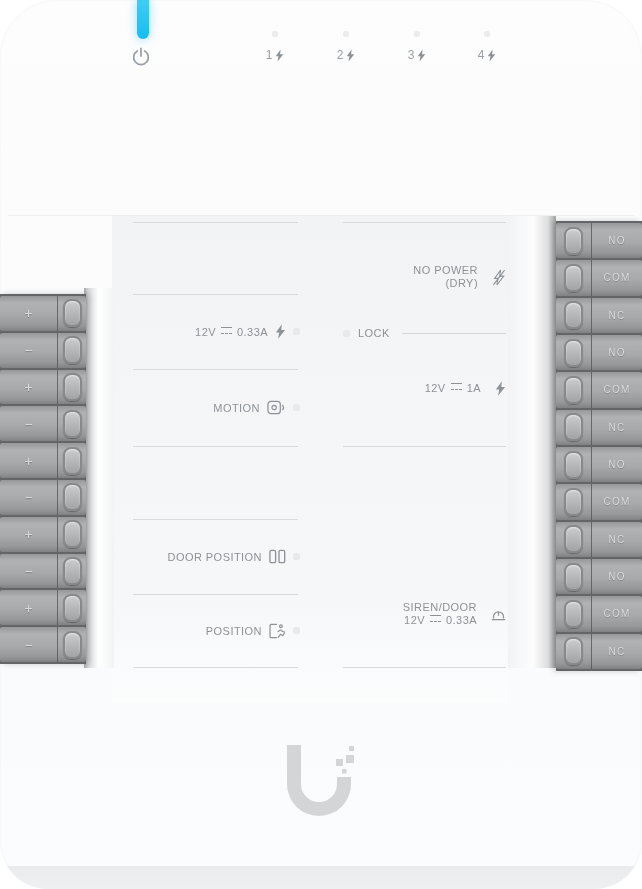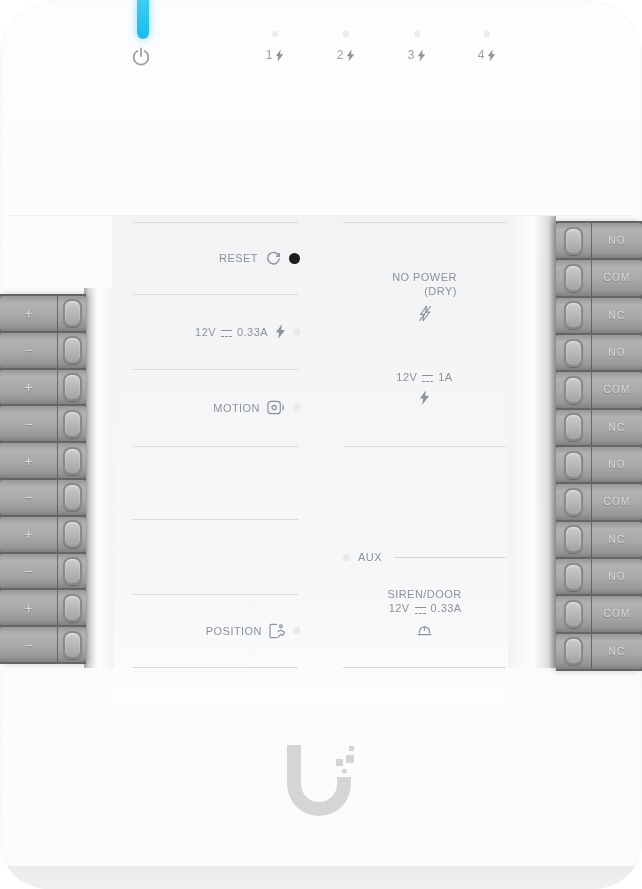--- a/index.html
+++ b/index.html
@@ -23,26 +23,26 @@
   .groove-left{position:absolute;left:84px;top:288px;width:30px;height:380px;
          background:linear-gradient(90deg,#a8a9aa 0%,#d6d7d8 14%,#ffffff 48%,#f2f3f4 100%);}
   .groove-right{position:absolute;left:508px;top:216px;width:48px;height:452px;
          background:linear-gradient(90deg,#f2f3f4 0%,#fdfdfe 52%,#dcdddd 84%,#a4a5a6 100%);}
   .hline{position:absolute;height:1px;background:#d9dadc;}
   
   .lrow{position:absolute;left:133px;width:167px;display:flex;align-items:center;justify-content:flex-end;gap:7px;
         color:#8d9297;font-size:11px;letter-spacing:.45px;}
   .rrow{position:absolute;left:343px;width:163px;display:flex;align-items:center;color:#8d9297;
         font-size:11px;letter-spacing:.45px;}
-  .rrow.end{justify-content:flex-end;gap:7px;flex-direction:column;}
+  .rrow.end{justify-content:flex-end;gap:14px;}
   .txt2{text-align:right;line-height:13.5px;}
   .flexline{flex:1;height:1px;background:#d6d7d9;margin-left:12px;}
   .dot{width:7px;height:7px;border-radius:50%;background:#e9eaeb;box-shadow:inset 0 0 1px #dddedf;flex:0 0 auto;}
   .reset-dot{width:11px;height:11px;border-radius:50%;background:#1c1d1f;flex:0 0 auto;}
-  .powerlbl{display:inline-flex;align-items:flex-end;gap:4px;}
+  .powerlbl{display:inline-flex;align-items:flex-start;gap:4px;}
   .dc{display:inline-block;width:13px;height:9px;position:relative;}
   .dc::before{content:"";position:absolute;left:1px;right:1px;top:1px;border-top:1.6px solid #8d9297;}
   .dc::after{content:"";position:absolute;left:1px;right:1px;bottom:1px;border-bottom:1.6px dashed #8d9297;}
   .icon{color:#8d9297;flex:0 0 auto;}
   
   .tblock{position:absolute;display:flex;flex-direction:column;gap:2px;background:#646566;padding:2px 0;}
   .tleft{left:0;top:294px;width:86px;height:366px;box-shadow:3px 0 6px rgba(0,0,0,.2);}
   .tright{left:556px;top:221px;width:86px;height:446px;box-shadow:-3px 0 6px rgba(0,0,0,.2);}
   .term{flex:1;display:flex;align-items:center;border-radius:2px;
         background:linear-gradient(180deg,#97989a 0%,#b1b2b3 20%,#a8a9aa 55%,#96979 85%,#808182 100%);
@@ -111,45 +111,45 @@
   <div class="hline" style="left:133px;top:294px;width:165px"></div>
   <div class="hline" style="left:133px;top:369px;width:165px"></div>
   <div class="hline" style="left:133px;top:446px;width:165px"></div>
   <div class="hline" style="left:133px;top:519px;width:165px"></div>
   <div class="hline" style="left:133px;top:594px;width:165px"></div>
   <div class="hline" style="left:133px;top:667px;width:165px"></div>
   <div class="hline" style="left:343px;top:222px;width:163px"></div>
   <div class="hline" style="left:343px;top:446px;width:163px"></div>
   <div class="hline" style="left:343px;top:667px;width:163px"></div>
 
-  <div class="lrow" style="top:222px;height:72px">
-    <span>RESET</span>
-    <svg class="icon" width="17" height="17" viewBox="0 0 18 18" fill="none" stroke="currentColor" stroke-width="1.5">
-      <path d="M14.6 6.2A6.1 6.1 0 1 0 15.1 9"></path>
-      <path d="M15.1 3.2v3.4h-3.4" stroke-width="1.4"></path>
-    </svg>
-    <span class="reset-dot"></span>
-  </div>
   <div class="lrow" style="top:294px;height:75px">
     <span class="powerlbl">
       <span>12V</span>
       <span class="dc"></span>
       <span>0.33A</span>
     </span>
     <svg class="icon" width="11" height="15" viewBox="0 0 12 16">
           <path d="M7.5 0 1 9h3.6L3.4 16 11 6.4H6.8Z" fill="currentColor"></path>
         </svg>
     <span class="dot"></span>
   </div>
   <div class="lrow" style="top:369px;height:77px">
     <span>MOTION</span>
     <svg class="icon" width="19" height="15" viewBox="0 0 20 15" fill="none" stroke="currentColor" stroke-width="1.3">
       <rect x="1" y="1" width="13" height="13" rx="3.2"></rect>
           <circle cx="7.5" cy="7.5" r="2.3"></circle>
       <path d="M16.6 5.2a4.4 4.4 0 0 1 0 4.6" stroke-linecap="round"></path>
+    </svg>
+    <span class="dot"></span>
+  </div>
+  <div class="lrow" style="top:519px;height:75px">
+    <span>DOOR POSITION</span>
+    <svg class="icon" width="17" height="15" viewBox="0 0 18 15" fill="none" stroke="currentColor" stroke-width="1.4">
+      <rect x="1" y="1" width="6" height="13" rx="1.6"></rect>
+          <rect x="10.6" y="1" width="6" height="13" rx="1.6"></rect>
     </svg>
     <span class="dot"></span>
   </div>
   <div class="lrow" style="top:594px;height:73px">
     <span>POSITION</span>
     <svg class="icon" width="17" height="16" viewBox="0 0 18 16" fill="none" stroke="currentColor" stroke-width="1.3" stroke-linecap="round" stroke-linejoin="round">
       <path d="M8 1H2.4A1.3 1.3 0 0 0 1.1 2.3v11.4A1.3 1.3 0 0 0 2.4 15H8"></path>
       <circle cx="12.6" cy="3" r="1.4"></circle>
       <path d="M9.6 8.6l2.6-1.6 2.3 1.5 2 .6"></path>
       <path d="M9.8 14.6l2.4-3 2.5 1.2 1.5-2.4"></path>
@@ -160,34 +160,34 @@
   <div class="rrow end" style="top:232px;height:90px">
     <span class="txt2">
       <span>NO POWER</span><br>
       <span>(DRY)</span>
     </span>
     <svg class="icon" width="14" height="17" viewBox="0 0 14 17" fill="none" stroke="currentColor" stroke-width="1.1">
       <path d="M8.6 1 2.6 9.4h3.4L4.9 16l6.8-8.9H7.6Z"></path>
       <line x1="1.4" y1="15.8" x2="12.6" y2="1.2"></line>
     </svg>
   </div>
+  <div class="rrow" style="top:319px;height:28px">
+    <span class="dot" style="margin-right:8px"></span>
+    <span>LOCK</span>
+    <span class="flexline"></span>
+  </div>
   <div class="rrow end" style="top:371px;height:34px">
     <span class="powerlbl">
       <span>12V</span>
       <span class="dc"></span>
       <span>1A</span>
     </span>
     <svg class="icon" width="11" height="15" viewBox="0 0 12 16">
           <path d="M7.5 0 1 9h3.6L3.4 16 11 6.4H6.8Z" fill="currentColor"></path>
         </svg>
-  </div>
-  <div class="rrow" style="top:543px;height:28px">
-    <span class="dot" style="margin-right:8px"></span>
-    <span>AUX</span>
-    <span class="flexline"></span>
   </div>
   <div class="rrow end" style="top:592px;height:44px">
     <span class="txt2">
       <span>SIREN/DOOR</span><br>
       <span class="powerlbl">
         <span>12V</span>
         <span class="dc"></span>
         <span>0.33A</span>
       </span>
     </span>

